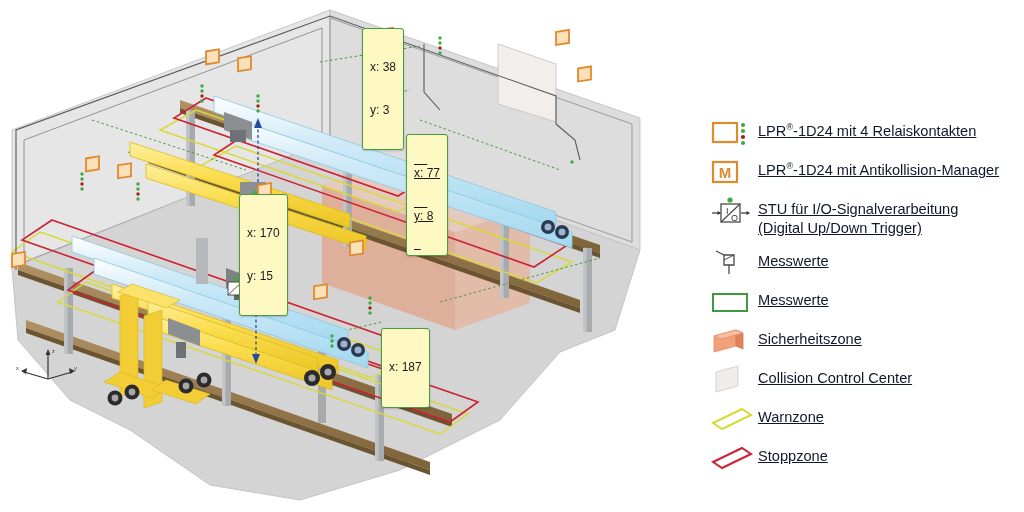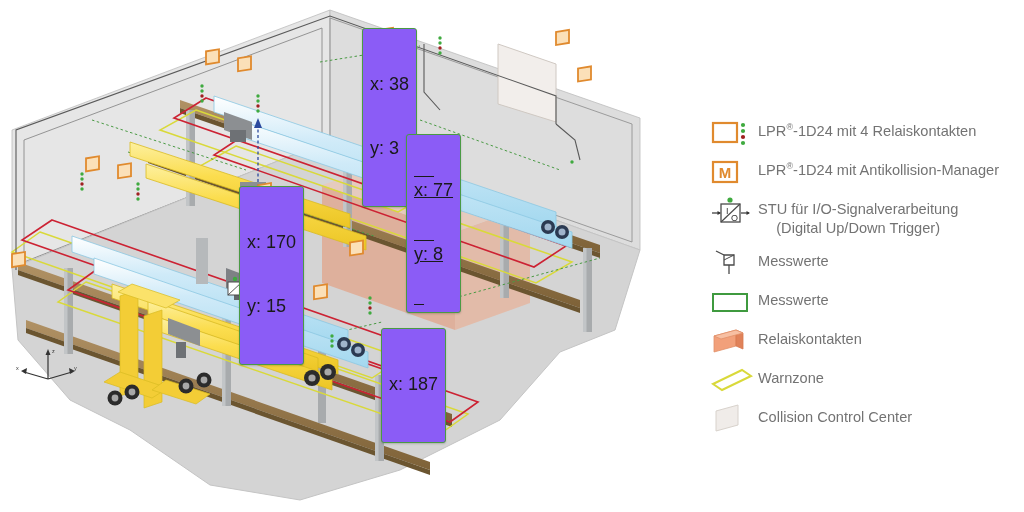--- a/index.html
+++ b/index.html
@@ -22,25 +22,25 @@
   }
   .scene-svg {
     position: absolute;
     left: 0; top: 0;
     width: 690px;
     height: 512px;
   }
   
   .callout {
     position: absolute;
-    background: #8b5cf6;
+    background: #fef9c3;
     border: 1.6px solid #4a9a44;
     border-radius: 3px;
     padding: 3px 7px 4px 7px;
-    font-size: 18px;
+    font-size: 12px;
     line-height: 1.18;
     color: #1a1a1a;
     font-family: "Liberation Sans", sans-serif;
     white-space: pre;
     box-shadow: 0 1px 2px rgba(0,0,0,0.18);
     text-align: left;
   }
   .callout .ln { display: block; }
   
   #legend {
@@ -60,30 +60,31 @@
     min-width: 52px;
     height: 30px;
     display: flex;
     align-items: center;
     justify-content: flex-start;
     padding-left: 4px;
     box-sizing: border-box;
   }
   .legend-label {
     font-size: 14.6px;
-    color: #737373;
+    color: #0f172a;
     line-height: 1.32;
     padding-top: 4px;
     font-family: "Liberation Sans", sans-serif;
+    text-decoration: underline;
   }
   .legend-label sup {
     font-size: 9px;
     vertical-align: super;
   }
-  .legend-label .sub2 { display: block; text-align: center; }
+  .legend-label .sub2 { display: block; }
 </style>
 </head>
 <body>
 
 <div id="stage">
 
   <svg class="scene-svg" viewBox="0 0 690 512">
     <defs>
       <linearGradient id="blueCrane" x1="0" y1="0" x2="0" y2="1">
         <stop offset="0%" stop-color="#ffffff"></stop>
@@ -357,21 +358,21 @@
   <div class="callout" style="left:362px; top:28px;">
     <span class="ln">x: 38</span>
     <span class="ln">y: 3</span>
   </div>
 
   <div class="callout" style="left:406px; top:134px;text-decoration:underline;">
     <span class="ln">x: 77</span>
     <span class="ln">y: 8</span>
   </div>
 
-  <div class="callout" style="left:239px; top:186px;">
+  <div class="callout" style="left:239px; top:194px;">
     <span class="ln">x: 170</span>
     <span class="ln">y: 15</span>
   </div>
 
   <div class="callout" style="left:381px; top:328px;">
     <span class="ln">x: 187</span>
   </div>
 
   <div id="legend">
 
@@ -449,41 +450,51 @@
 
     <div class="legend-row">
       <div class="legend-icon">
         <svg width="44" height="30" viewBox="0 0 44 30">
           <polygon points="4,10 26,4 26,20 4,26" fill="#f2a07a" stroke="#e1906a" stroke-width="0.8"></polygon>
           <polygon points="26,4 33,7 33,23 26,20" fill="#e0825a" stroke="#d8794f" stroke-width="0.8"></polygon>
           <polygon points="4,10 26,4 33,7 11,13" fill="#f7bfa2" stroke="#e1906a" stroke-width="0.8"></polygon>
         </svg>
       </div>
       <div class="legend-label">
-        <span>Relaiskontakten</span>
+        <span>Sicherheitszone</span>
+      </div>
+    </div>
+
+    <div class="legend-row">
+      <div class="legend-icon">
+        <svg width="44" height="32" viewBox="0 0 44 32">
+          <polygon points="6,8 28,2 28,22 6,28" fill="#f0ece9" stroke="#d8d2cc" stroke-width="1"></polygon>
+        </svg>
+      </div>
+      <div class="legend-label">
+        <span>Collision Control Center</span>
       </div>
     </div>
 
     <div class="legend-row">
       <div class="legend-icon">
         <svg width="44" height="28" viewBox="0 0 44 28">
           <polygon points="3,18 32,4 41,10 12,24" fill="#ffffff" stroke="#d9d93a" stroke-width="2"></polygon>
         </svg>
       </div>
       <div class="legend-label">
         <span>Warnzone</span>
       </div>
     </div>
 
     <div class="legend-row">
       <div class="legend-icon">
-        <svg width="44" height="32" viewBox="0 0 44 32">
-          <polygon points="6,8 28,2 28,22 6,28" fill="#f0ece9" stroke="#d8d2cc" stroke-width="1"></polygon>
-        </svg>
-      </div>
-      <div class="legend-label">
-        <span>Collision Control Center</span>
-      </div>
-    </div>
-
+        <svg width="44" height="28" viewBox="0 0 44 28">
+          <polygon points="3,18 32,4 41,10 12,24" fill="#ffffff" stroke="#cc2233" stroke-width="2"></polygon>
+        </svg>
+      </div>
+      <div class="legend-label">
+        <span>Stoppzone</span>
+      </div>
+    </div>
 
   </div>
 </div>
 
 </body></html>

